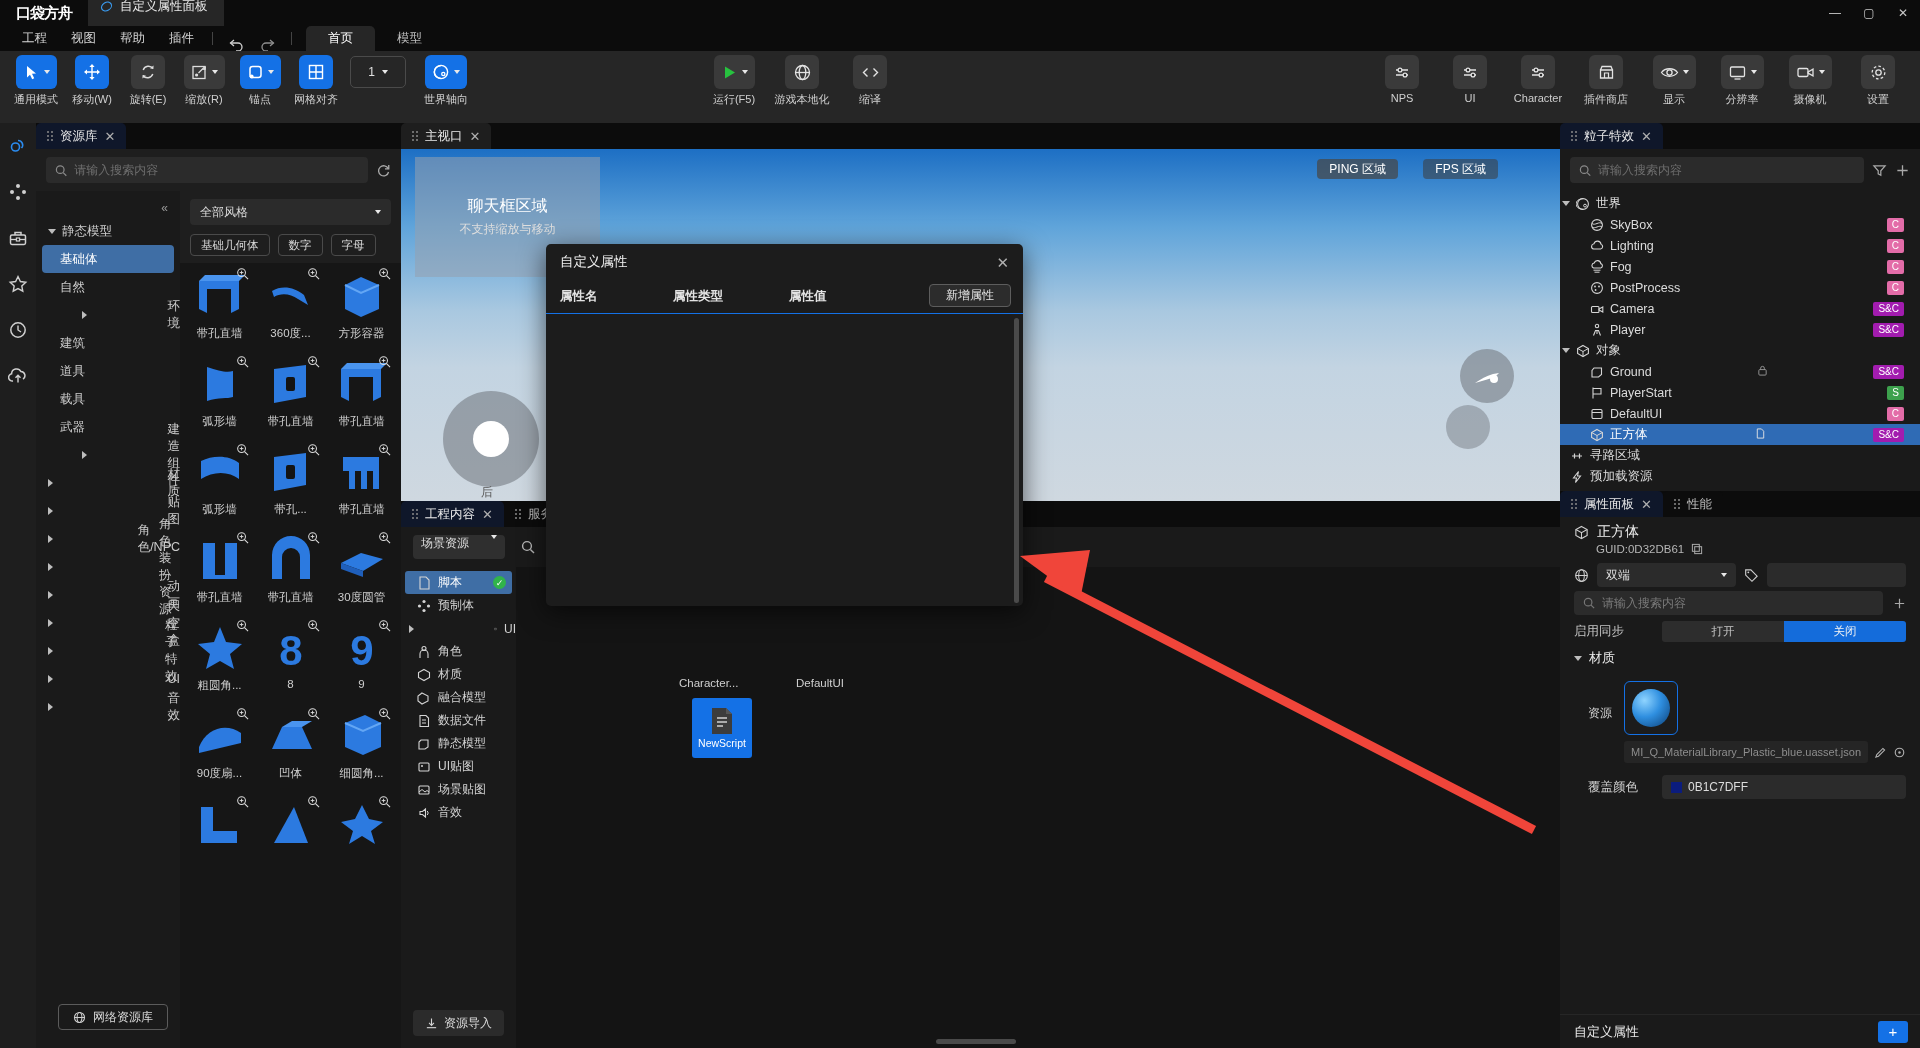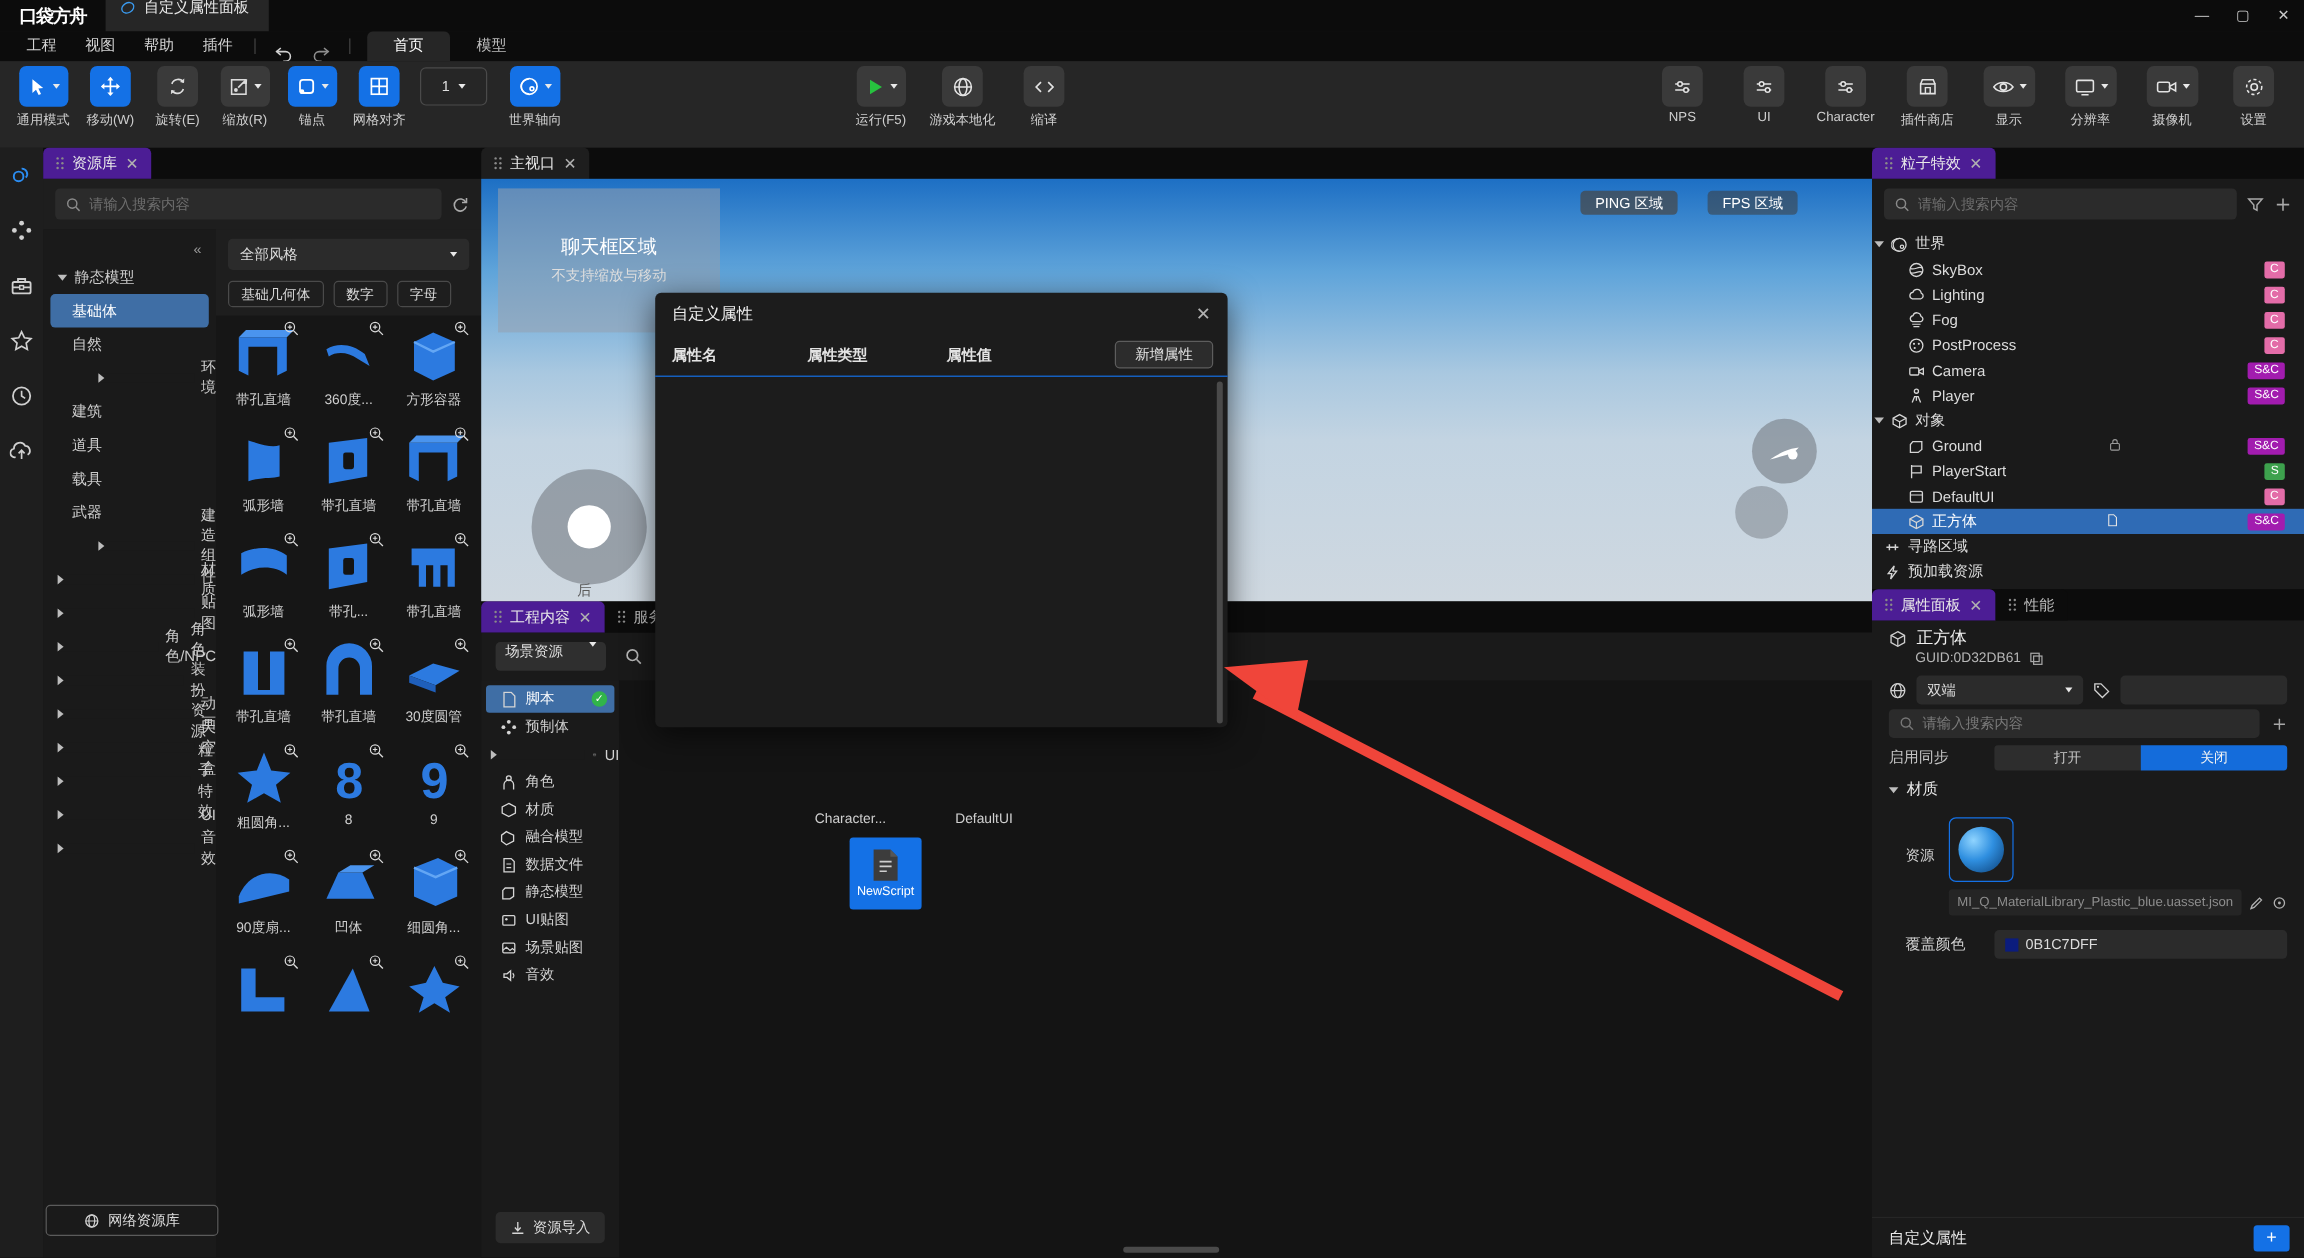--- a/index.html
+++ b/index.html
@@ -50,21 +50,21 @@
   .bodyrow { flex:1; display:flex; min-height:0; }
 
   
   .rail { width:36px; background:#1e1e1e; padding-top:10px; display:flex; flex-direction:column; align-items:center; gap:20px; }
   .rail .ri { width:26px; height:26px; display:flex; align-items:center; justify-content:center; position:relative; }
   .rail .ri.active::before { content:""; position:absolute; left:-9px; top:3px; width:3px; height:20px; background:#1471e6; border-radius:2px; }
 
   
   .respanel { width:365px; background:#1e1e1e; display:flex; flex-direction:column; }
   .paneltab-row { height:26px; background:#0c0c0c; display:flex; align-items:flex-end; }
-  .paneltab { height:26px; display:flex; align-items:center; gap:7px; padding:0 11px; background:#4c1d95; border-radius:5px 5px 0 0; font-size:12.5px; color:#e9e9e9; }
+  .paneltab { height:26px; display:flex; align-items:center; gap:7px; padding:0 11px; background:#0f172a; border-radius:5px 5px 0 0; font-size:12.5px; color:#e9e9e9; }
   .paneltab.inactive { background:#0c0c0c; color:#bcbcbc; }
   .dots { display:grid; grid-template-columns:2px 2px; grid-template-rows:2px 2px 2px; gap:2px; }
   .dots i { background:#8a8a8a; width:2px; height:2px; display:block; border-radius:50%; }
   .xclose { font-size:13px; color:#b0b0b0; line-height:1; }
 
   .searchbar { height:42px; display:flex; align-items:center; gap:8px; padding:0 10px; }
   .search { flex:1; height:26px; background:#2b2b2b; border-radius:4px; display:flex; align-items:center; gap:7px; padding:0 9px; }
   .search input { background:transparent; border:0; outline:0; color:#dcdcdc; font-size:12px; width:100%; font-family:inherit; }
   .search input::placeholder { color:#6e6e6e; }
 
@@ -549,21 +549,21 @@
               <span>粒子特效</span>
             </div>
           <div class="cat">
               <span class="tri right"></span>
               <span>UI</span>
             </div>
           <div class="cat">
               <span class="tri right"></span>
               <span>音效</span>
             </div>
-          <div class="netbtn" style="position:absolute;bottom:10px;left:28px;width:144px;">
+          <div class="netbtn" style="position:absolute;bottom:10px;left:48px;width:110px;">
             <svg width="13" height="13" viewBox="0 0 14 14">
                 <circle cx="7" cy="7" r="5.4" fill="none" stroke="#cfcfcf" stroke-width="1.2"></circle>
                 <path d="M1.6 7 H12.4" stroke="#cfcfcf" stroke-width="1.1"></path>
                 <ellipse cx="7" cy="7" rx="2.6" ry="5.4" fill="none" stroke="#cfcfcf" stroke-width="1.1"></ellipse>
               </svg>
             <span>网络资源库</span>
           </div>
         </div>
 
         <div class="resgrid-wrap">
@@ -1027,21 +1027,21 @@
                 <span>资源导入</span>
               </div>
             </div>
           <div class="assetarea">
             <div class="assetcell" style="left:163px; top:110px;">
               <span class="assetname">Character...</span>
             </div>
             <div class="assetcell" style="left:280px; top:110px;">
               <span class="assetname">DefaultUI</span>
             </div>
-            <div class="assetcell" style="left:176px; top:128px;padding-left:16px;">
+            <div class="assetcell" style="left:160px; top:128px;padding-left:16px;">
               <div class="scripttile">
                 <svg width="26" height="28" viewBox="0 0 26 28">
                     <path d="M3 1 H17 L23 7 V27 H3 Z" fill="#3c3c3c"></path>
                     <path d="M17 1 V7 H23" fill="#565656"></path>
                     <path d="M8 11 H18 M8 15 H18 M8 19 H14" stroke="#cfcfcf" stroke-width="1.3"></path>
                   </svg>
                 <span class="nm">NewScript</span>
               </div>
             </div>
             <div class="hscroll"></div>

